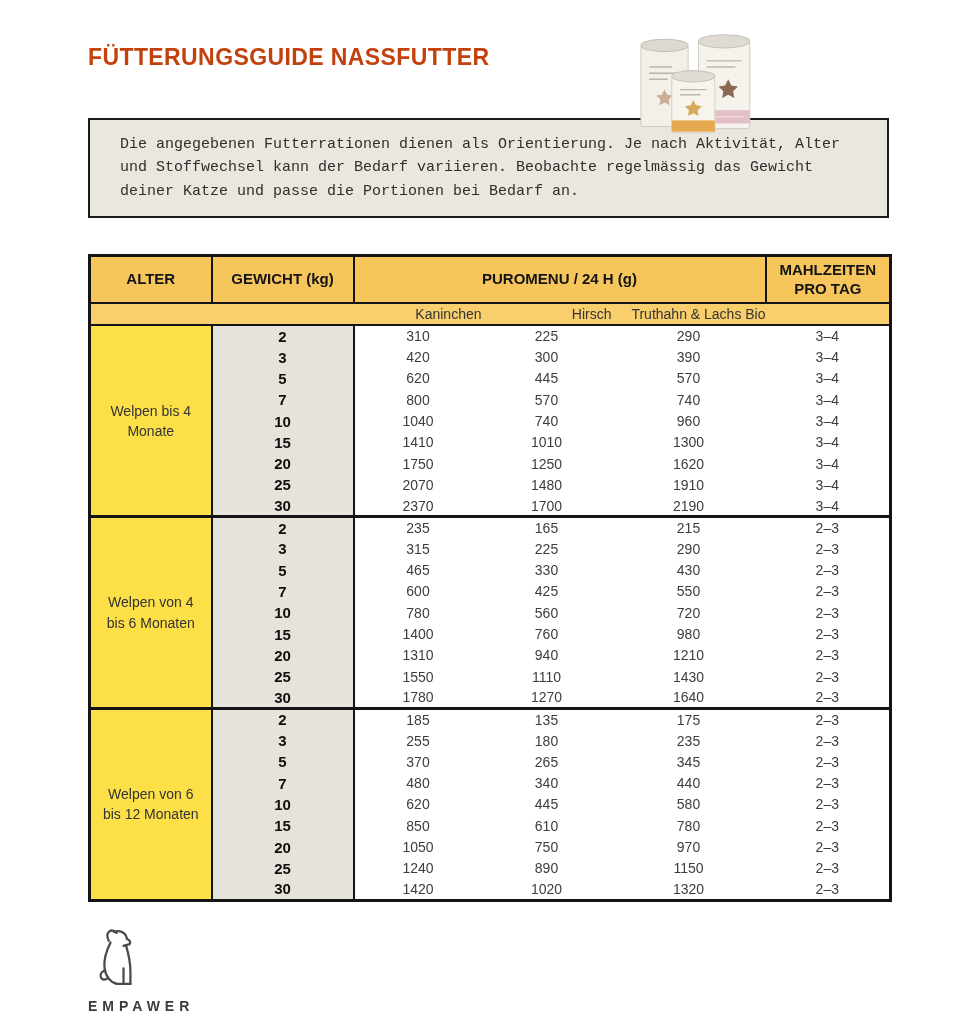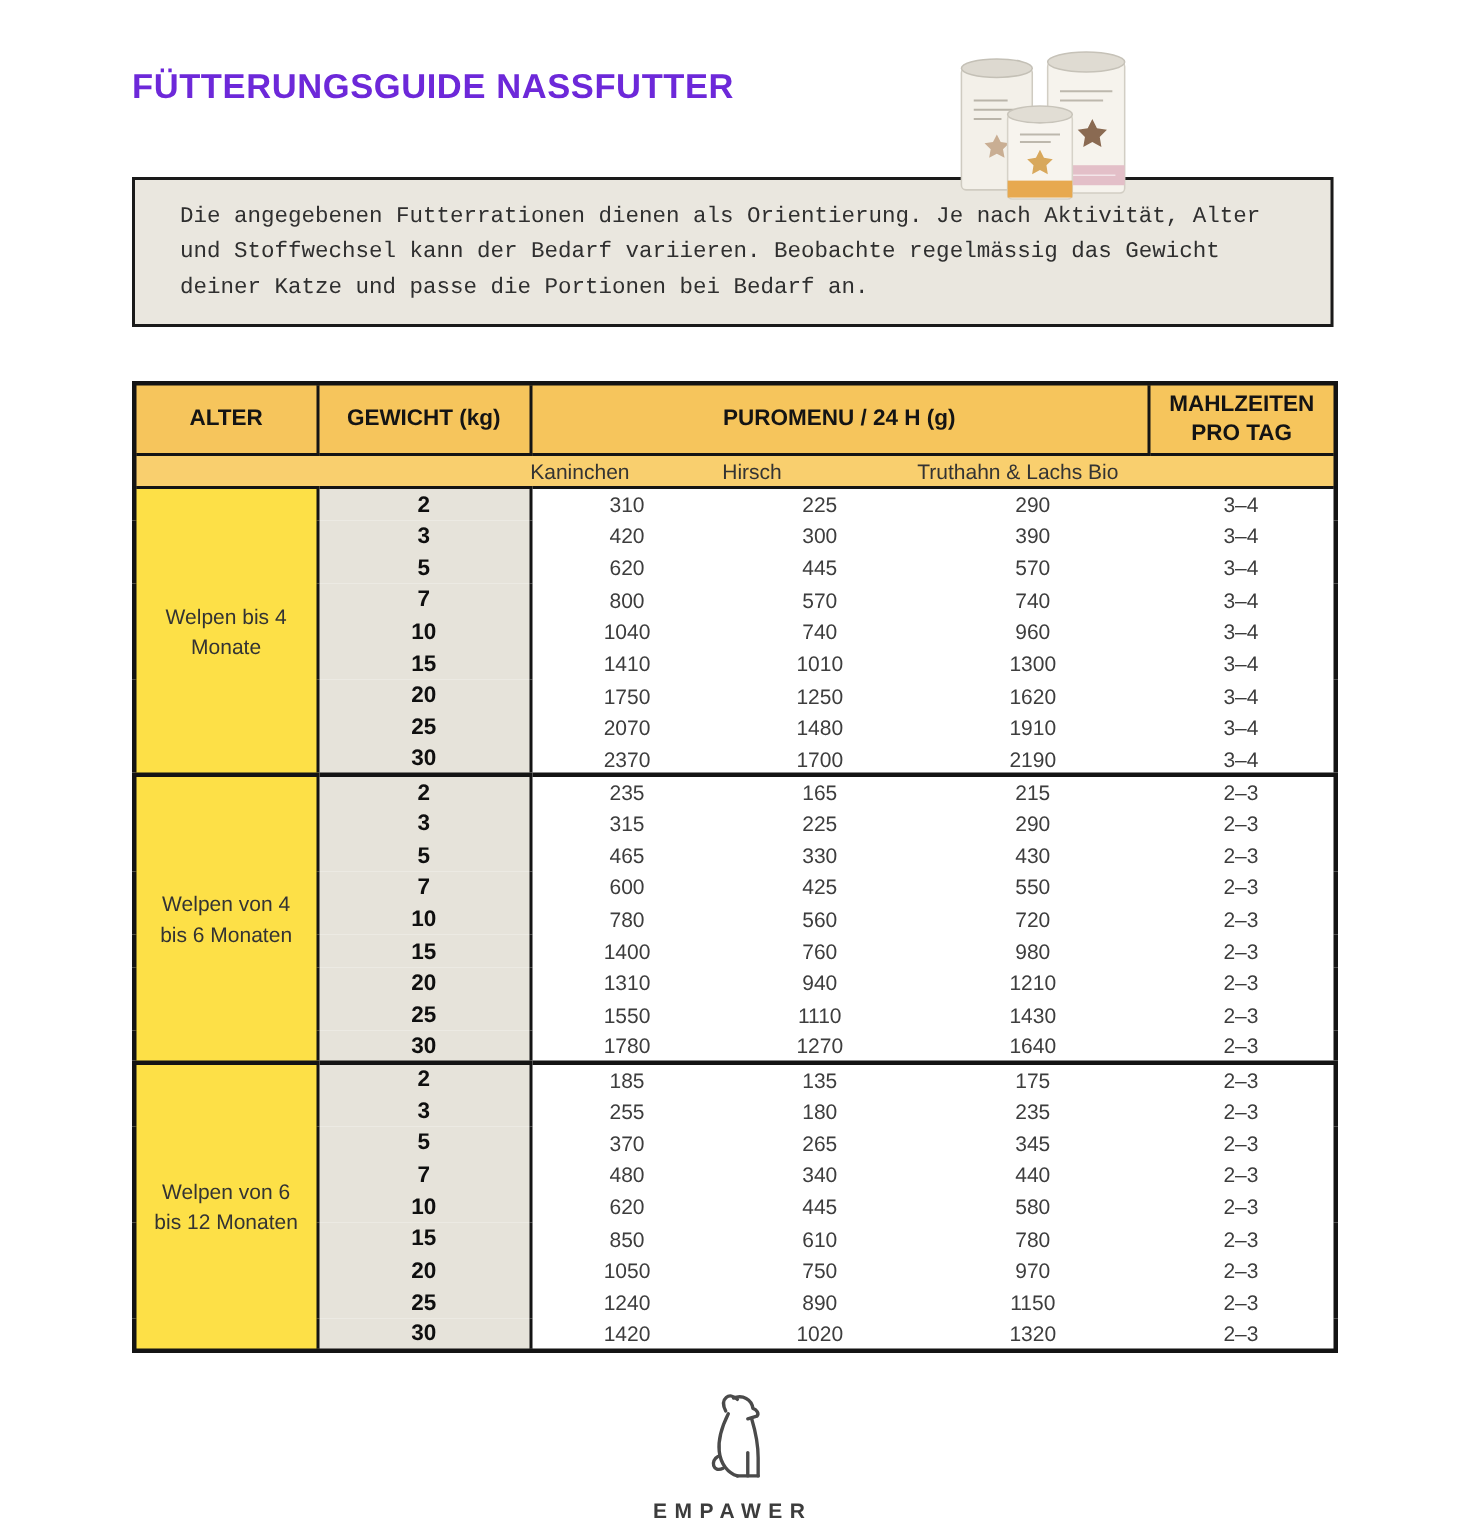--- a/index.html
+++ b/index.html
@@ -17,21 +17,21 @@
     position: absolute;
     left: 88px;
     top: 0;
     width: 801px;
   }
   .page-title {
     padding-top: 44px;
     font-size: 23px;
     font-weight: 800;
     letter-spacing: 0.4px;
-    color: #6d28d9;
+    color: #c2410c;
   }
   .page-subtitle {
     margin-top: 16px;
     font-size: 14.5px;
     letter-spacing: 0.3px;
     color: #4d4d4d;
   }
   .cans-wrap {
     position: absolute;
     left: 530px;
@@ -68,21 +68,21 @@
     line-height: 1.25;
   }
   tr.subheader-row td {
     background: var(--subheader-yellow, #F9CF6E);
     border: none;
     border-top: 2px solid var(--border, #141414);
     border-bottom: 2px solid var(--border, #141414);
     height: 22px;
     font-size: 14px;
     color: #333333;
-    text-align: left;
+    text-align: right;
     padding: 1px 0;
   }
   .feeding-table tbody td {
     height: 21.3px;
     text-align: center;
     font-size: 14px;
     color: #3d3d3d;
     padding: 0;
     background: #ffffff;
   }
@@ -98,21 +98,20 @@
     background: var(--weight-bg, #E6E3DA);
     border-right: 2px solid var(--border, #141414);
     font-weight: 700;
     font-size: 15px;
     color: #0f0f0f;
   }
   .feeding-table tbody tr.group-start td { border-top: 3px solid var(--border, #141414); }
   .feeding-table tbody tr.group-start.first-group td { border-top: none; }
   footer.brand-footer {
     margin-top: 24px;
-    text-align: center;
   }
   .brand-name {
     margin-top: 4px;
     font-size: 14px;
     font-weight: 700;
     letter-spacing: 5px;
     color: #3c3c3c;
   }
 </style>
 </head>

